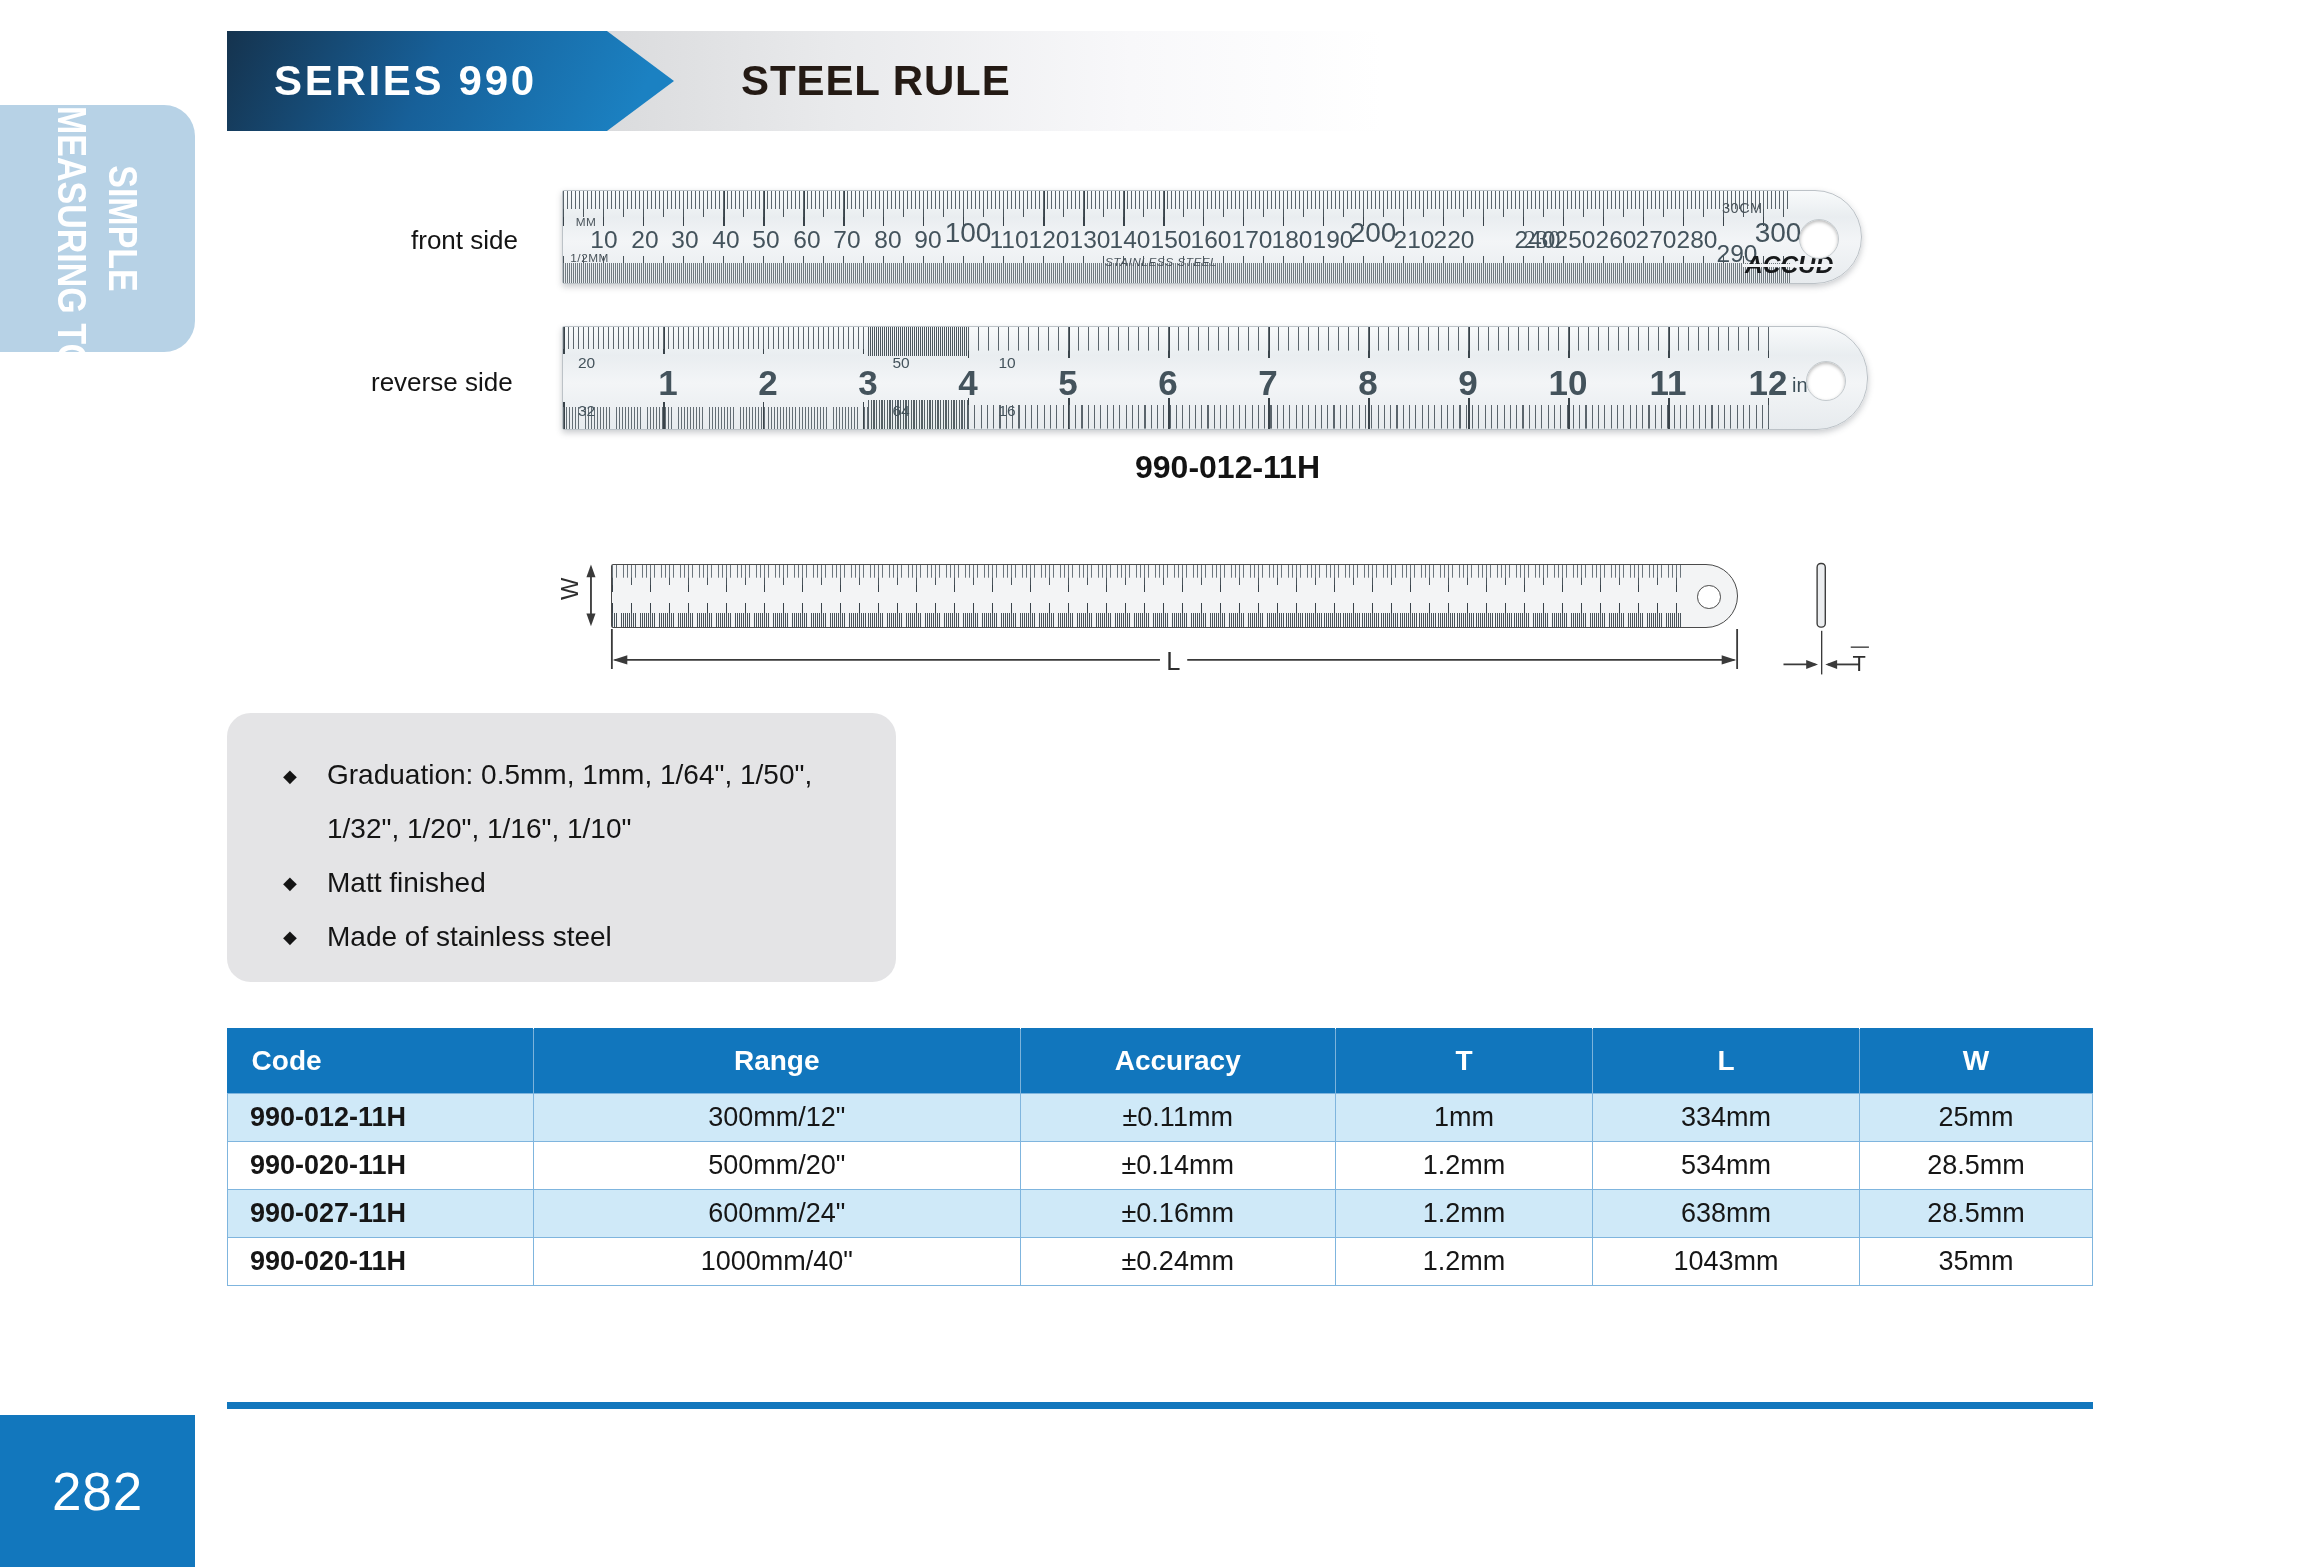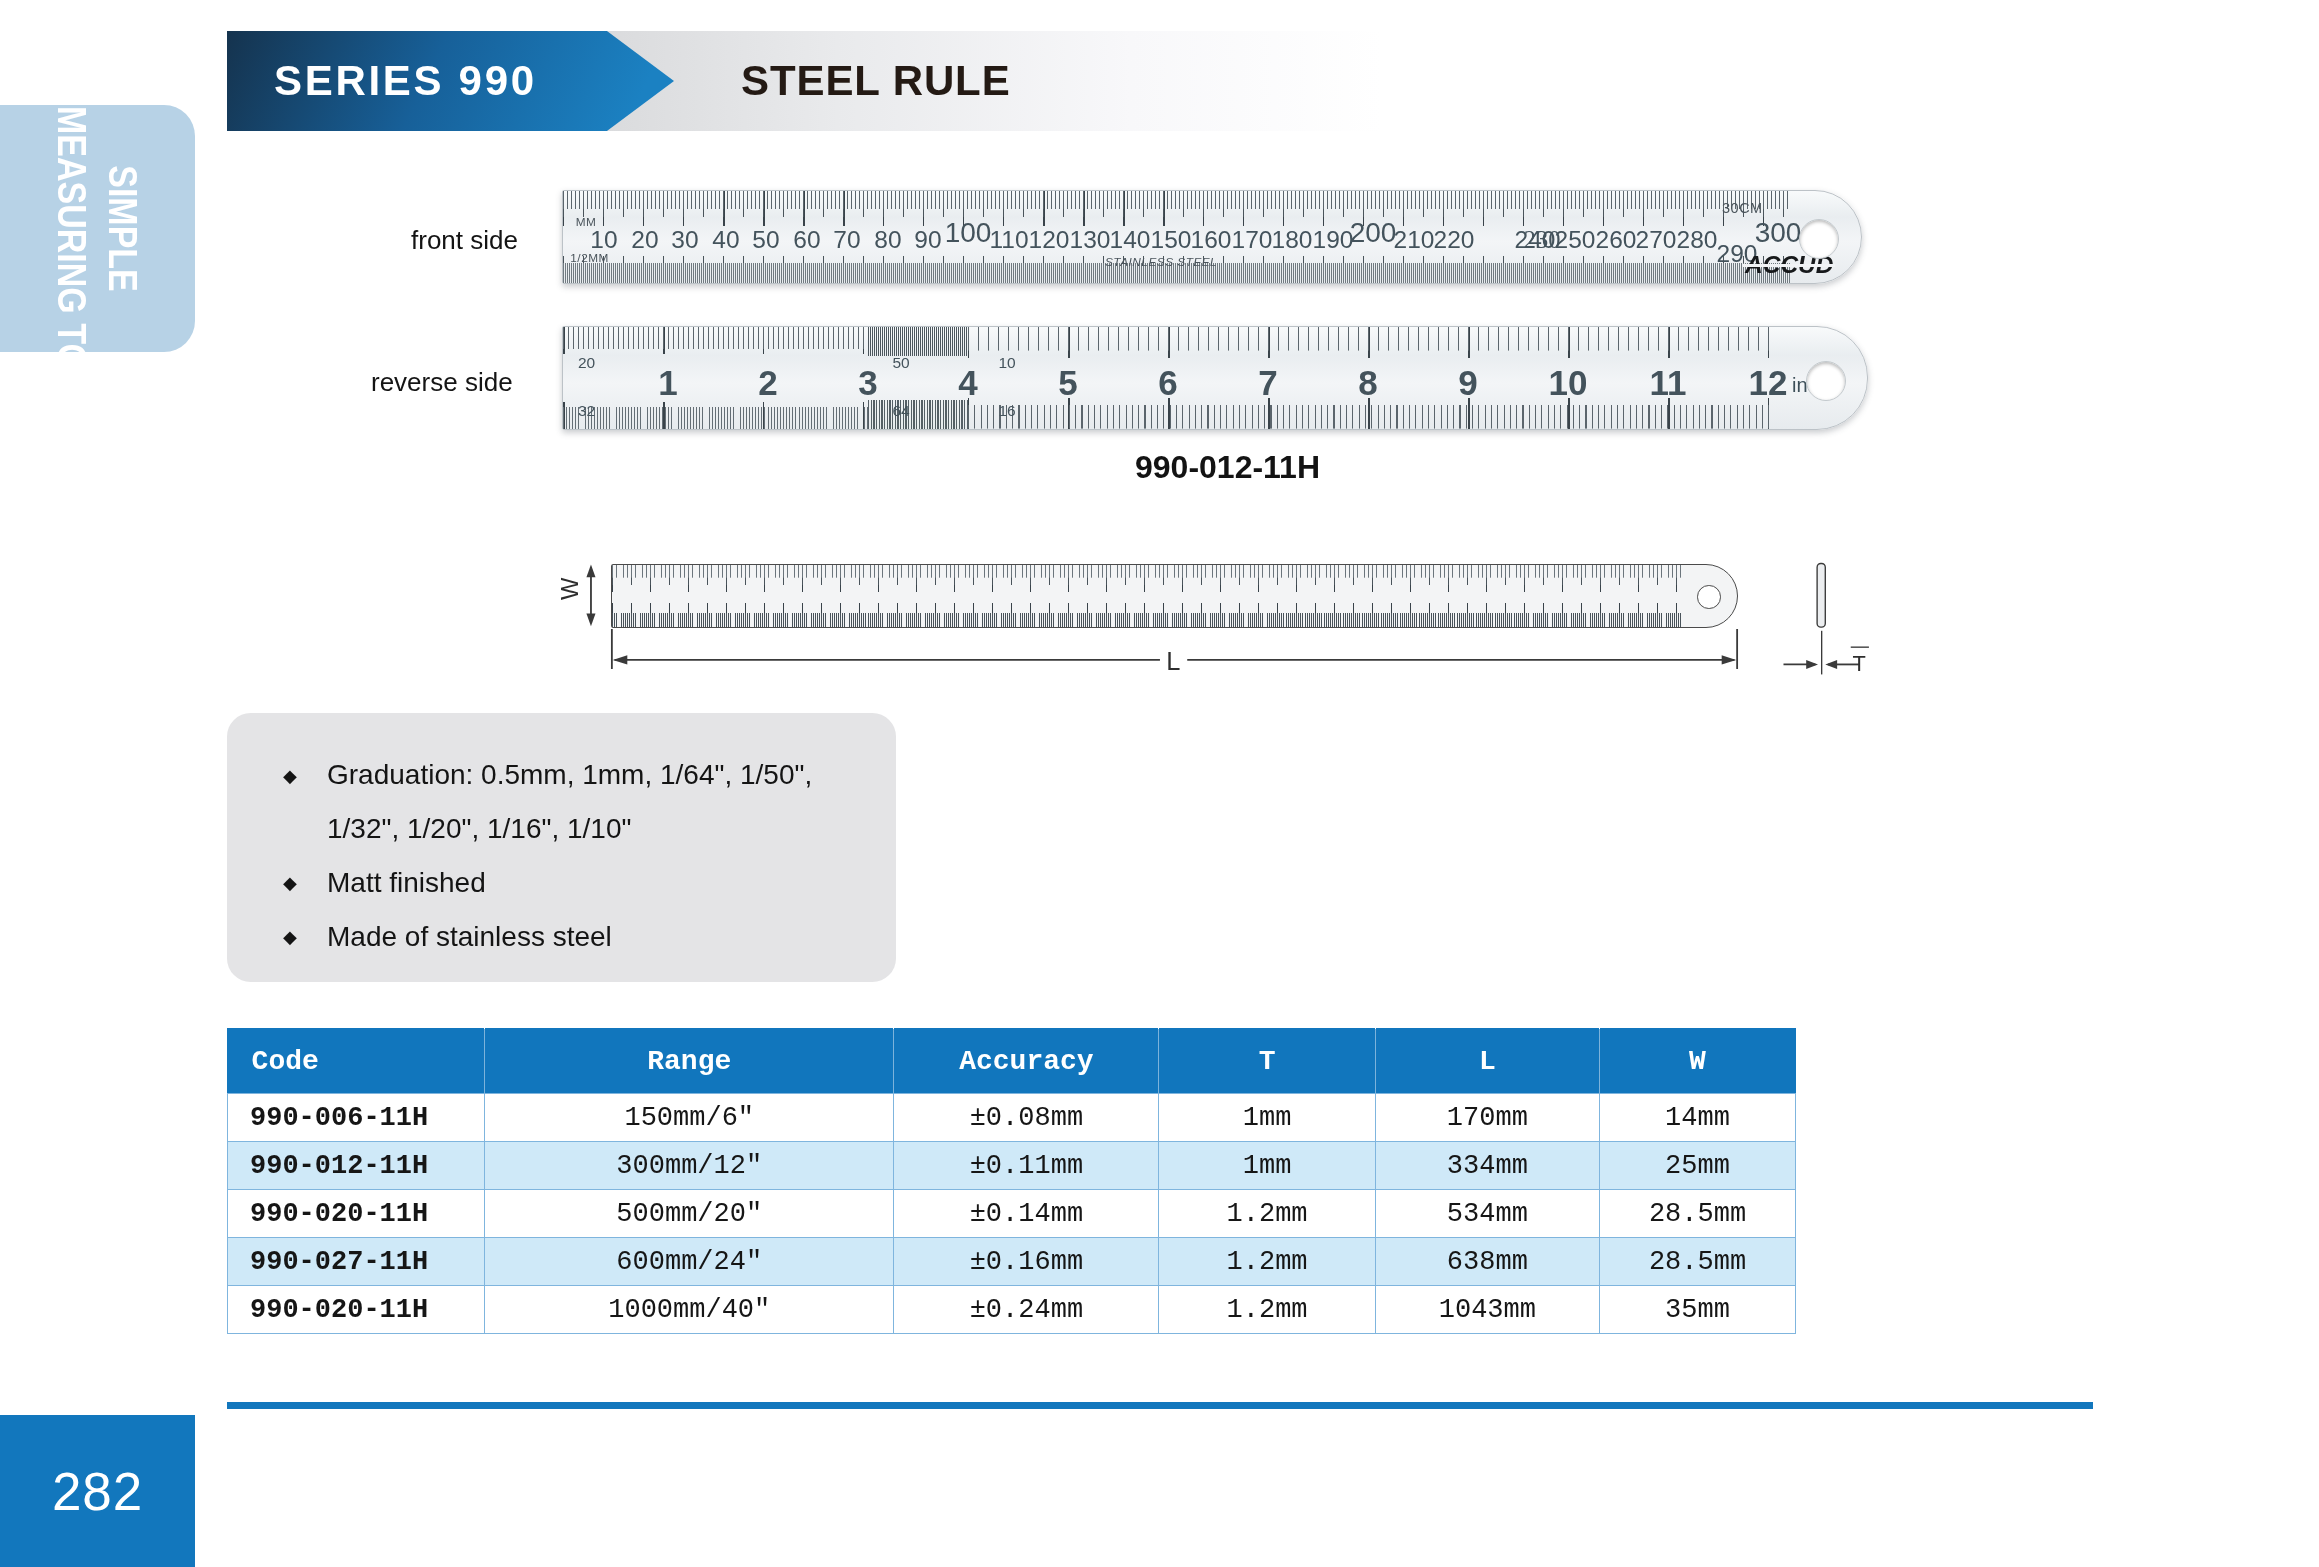--- a/index.html
+++ b/index.html
@@ -54,22 +54,22 @@
   .dims-svg text { font-family:"Liberation Sans","DejaVu Sans",sans-serif; fill:#2e2e2e; }
 
   
   .feat-box { position:absolute; left:227px; top:713px; width:669px; height:269px;
     background:#e4e4e6; border-radius:23.6px; padding:47px 36px 0 56px; }
   .feat-line { display:flex; align-items:flex-start; margin-bottom:24.5px; }
   .feat-line .bullet { width:44px; font-size:18px; color:#141414; padding-top:4.5px; }
   .feat-line .ftext { font-size:28px; color:#141414; line-height:1.05; }
 
   
-  .spec-table { position:absolute; left:227px; top:1028px; width:1569px;
-    border-collapse:collapse; table-layout:fixed; border:1.8px solid #1176bd;font-family:Liberation Mono, monospace; }
+  .spec-table { position:absolute; left:227px; top:1028px; width:1866px;
+    border-collapse:collapse; table-layout:fixed; border:1.8px solid #1176bd; }
   .spec-table thead th { background:#1176bd; color:#fff; font-size:28px; font-weight:bold;
     height:65px; text-align:center; border-right:1.8px solid rgba(255,255,255,.45); }
   .spec-table thead th:first-child { text-align:left; padding-left:23.6px; }
   .spec-table thead th:last-child { border-right:none; }
   .spec-table tbody td { height:48px; font-size:27px; color:#161616; text-align:center;
     border:0.9px solid #7fb5de; }
   .spec-table tbody td:first-child { font-weight:bold; text-align:left; padding-left:22px; }
   .spec-table tbody tr.alt { background:#cfe9f8; }
 
   
@@ -270,28 +270,20 @@
         <tr id="spec-head">
           <th>Code</th>
           <th>Range</th>
           <th>Accuracy</th>
           <th>T</th>
           <th>L</th>
           <th>W</th>
         </tr>
       </thead>
     <tbody id="spec-body">
-        <tr>
-          <td>990-006-11H</td>
-          <td>150mm/6"</td>
-          <td>±0.08mm</td>
-          <td>1mm</td>
-          <td>170mm</td>
-          <td>14mm</td>
-        </tr>
         <tr class="alt">
           <td>990-012-11H</td>
           <td>300mm/12"</td>
           <td>±0.11mm</td>
           <td>1mm</td>
           <td>334mm</td>
           <td>25mm</td>
         </tr>
         <tr>
           <td>990-020-11H</td>

